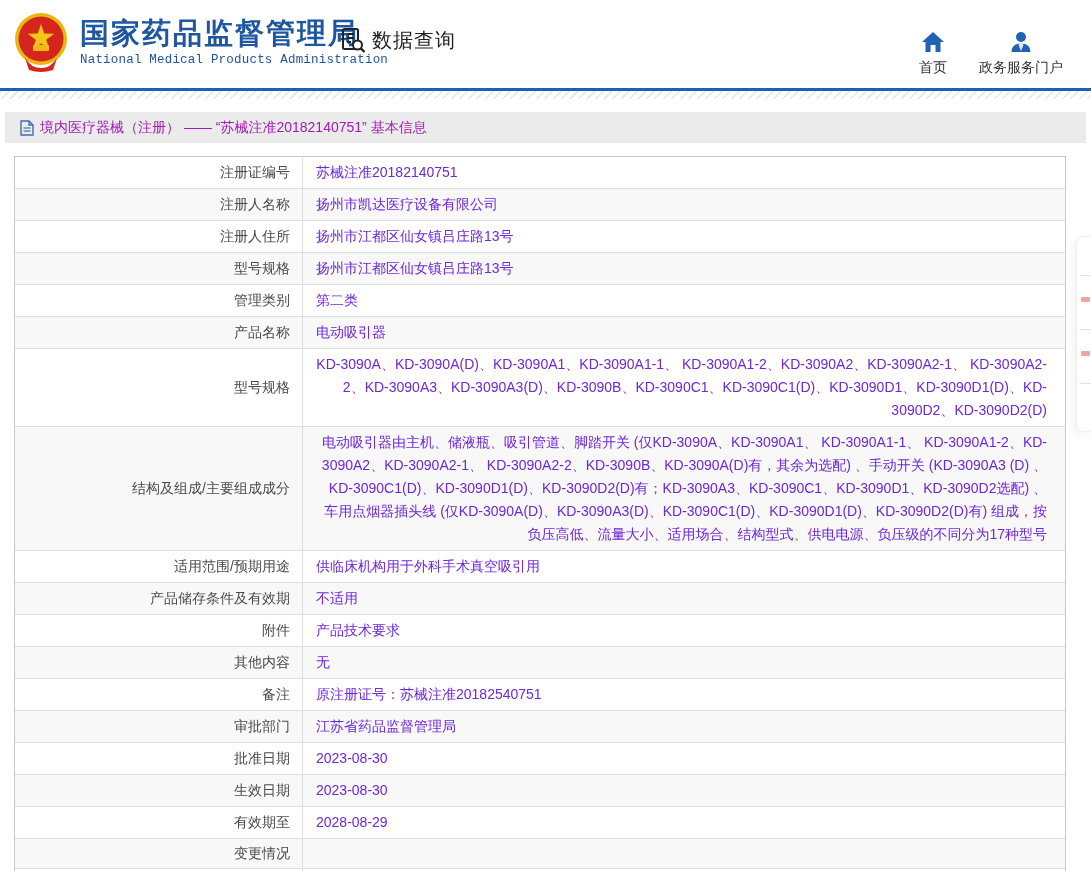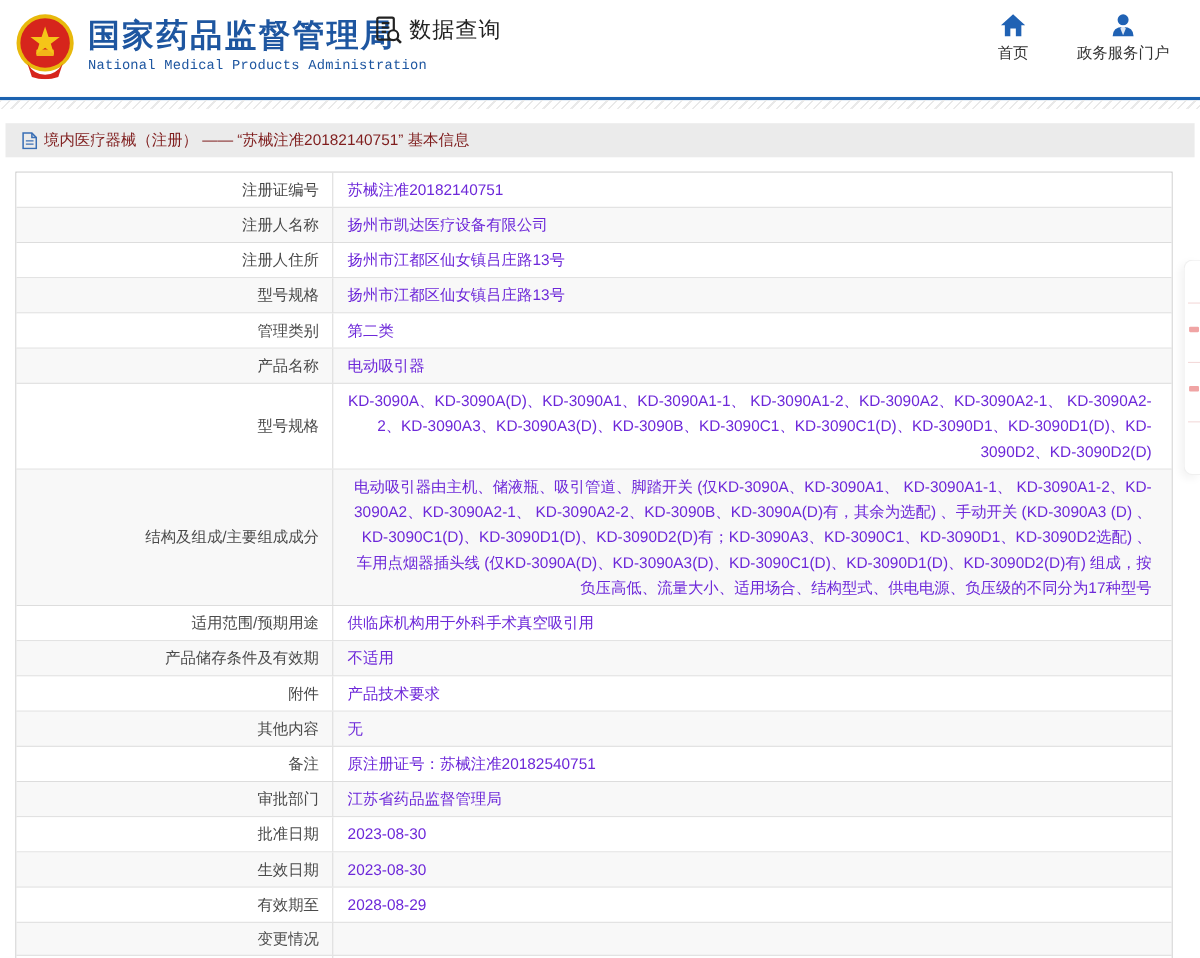--- a/index.html
+++ b/index.html
@@ -6,35 +6,35 @@
   html,body { width:1091px; height:871px; background:#fff; overflow:hidden;
     font-family:"Liberation Sans","DejaVu Sans",sans-serif; }
   body { position:relative; }
 
   
   .header { position:relative; height:88px; background:#fff; }
   .emblem { position:absolute; left:13px; top:12px; width:56px; height:60px; }
   .brand { position:absolute; left:80px; top:16px; }
   .brand-title { font-size:29px; font-weight:bold; color:#1e56a0; letter-spacing:2px; line-height:34px; }
   .brand-sub { font-size:12.5px; color:#1e56a0; margin-top:3px; letter-spacing:0.2px;font-family:Liberation Mono, monospace; }
-  .query { position:absolute; left:340px; top:14px; display:flex; align-items:center; gap:5px; cursor:pointer; }
+  .query { position:absolute; left:340px; top:27px; display:flex; align-items:center; gap:5px; cursor:pointer; }
   .query-label { font-size:20px; color:#222; font-weight:500; letter-spacing:1px; }
-  .topnav { position:absolute; right:28px; top:12px; display:flex; gap:44px;font-family:Liberation Serif, serif; }
+  .topnav { position:absolute; right:28px; top:31px; display:flex; gap:32px;font-family:Liberation Serif, serif; }
   .nav-item { display:flex; flex-direction:column; align-items:center; gap:6px; cursor:pointer; }
   .nav-item .lbl { font-size:14px; color:#333; }
 
   
   .blue-line { height:3px; background:#1b62b0; }
   .hatch { height:8px;
     background:repeating-linear-gradient(135deg,#e9e9e9 0,#e9e9e9 1.5px,transparent 1.5px,transparent 6px); }
 
   
   .crumb-bar { margin:13px 5px 0 5px; height:31px; background:#ebebeb;
     display:flex; align-items:center; padding-left:15px; }
-  .crumb-text { font-size:14px; color:#7f1d1d; display:flex; align-items:center; gap:6px; }
+  .crumb-text { font-size:14px; color:#a21caf; display:flex; align-items:center; gap:6px; }
 
   
   .info-table { margin:13px 0 0 14px; width:1052px; border:1px solid #c9c9c9; }
   .trow { display:flex; min-height:30px; border-bottom:1px solid #ddd; background:#fff; }
   .trow:nth-child(even) { background:#f8f8f8; }
   .trow:last-child { border-bottom:none; }
   .tlabel { width:288px; border-right:1px solid #ddd; display:flex; align-items:center;
     justify-content:flex-end; padding:4px 12px 4px 6px; font-size:14px; color:#4a4a4a; text-align:right; }
   .tvalue { flex:1; display:flex; align-items:center; padding:4px 18px 4px 13px;
     font-size:14px; color:#6d28d9; line-height:23px; text-align:right; }

